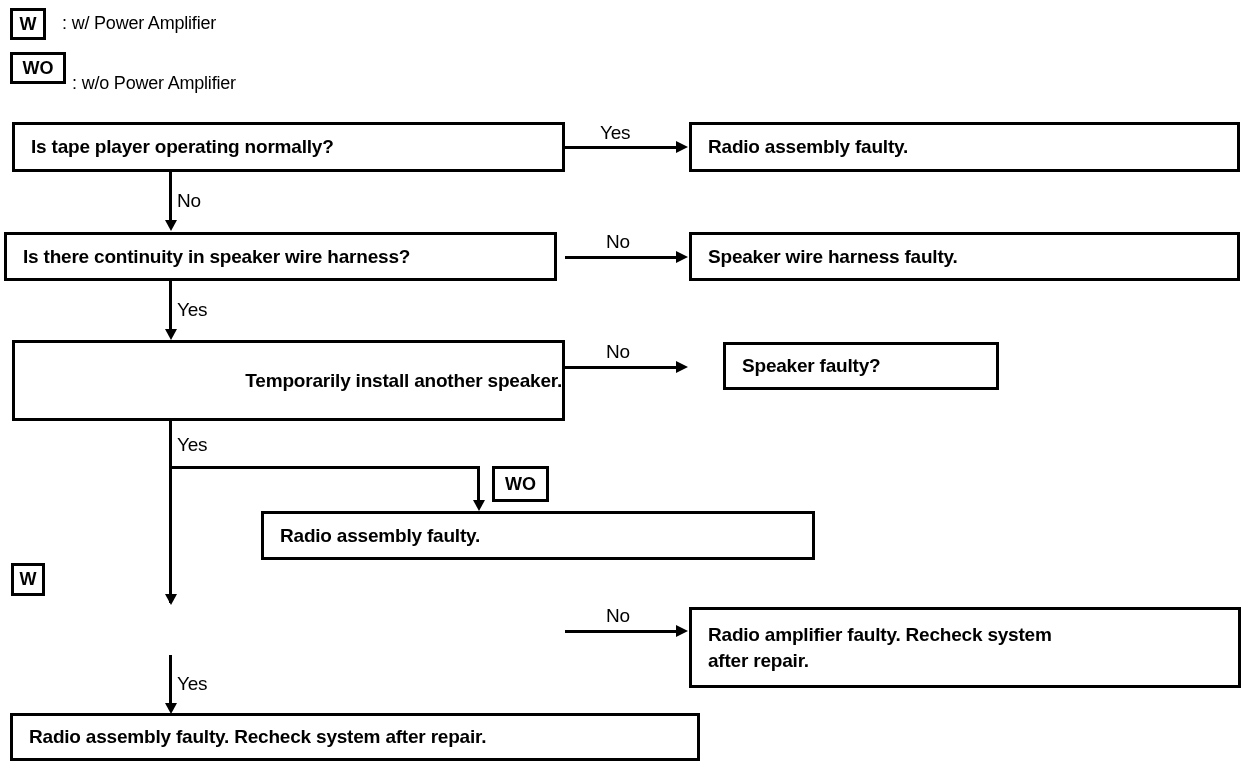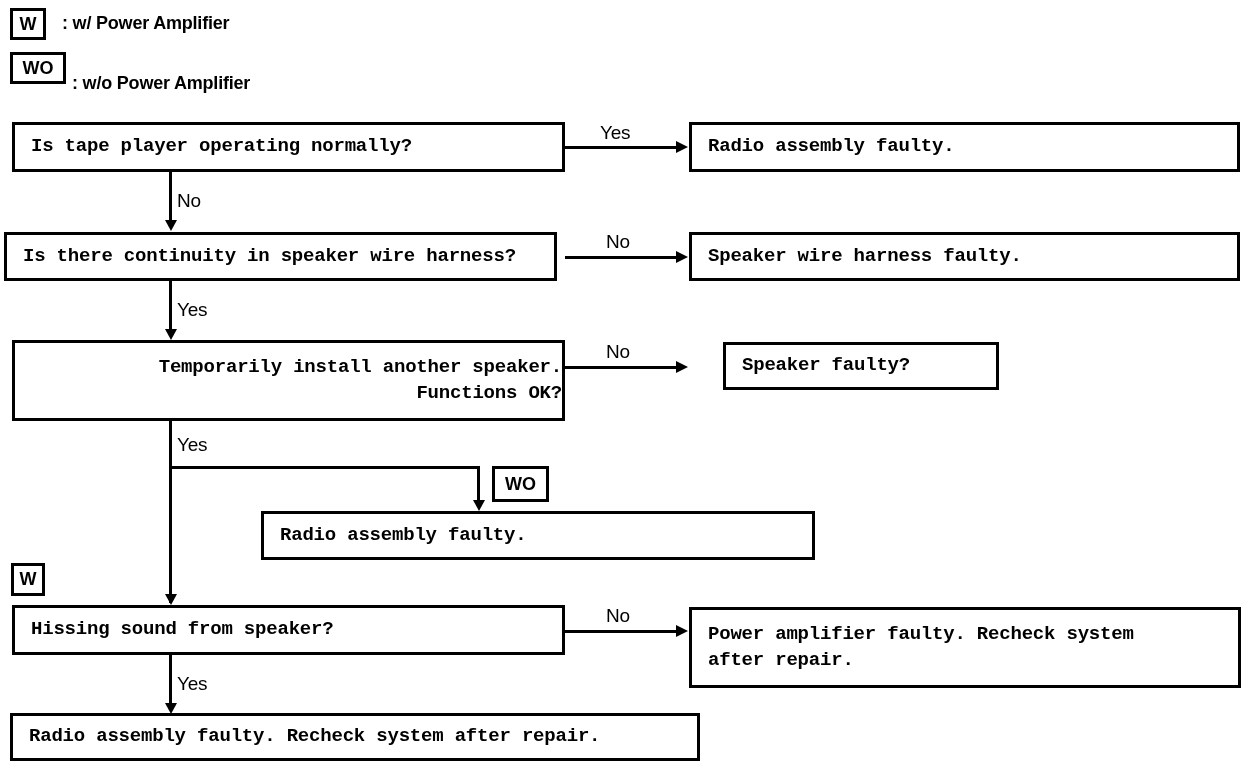--- a/index.html
+++ b/index.html
@@ -21,21 +21,20 @@
 
   
   .node {
     position: absolute;
     box-sizing: border-box;
     border: 3px solid #000;
     background: #fff;
     display: flex;
     flex-direction: column;
     justify-content: center;
-    font-family: Liberation Mono, monospace;
   }
   .node .line {
     font-size: 19px;
     font-weight: 700;
     letter-spacing: -0.2px;
     line-height: 1.35;
     padding-left: 16px;
     white-space: nowrap;
   }
 
@@ -50,21 +49,21 @@
     justify-content: center;
     font-size: 18px;
     font-weight: 700;
     letter-spacing: 0px;
   }
 
   
   .legend-text {
     position: absolute;
     font-size: 18px;
-    font-weight: 700;
+    font-weight: 400;
     white-space: nowrap;
     letter-spacing: -0.2px;
   }
 
   
   .hline { position: absolute; height: 3px; background: #000; }
   .vline { position: absolute; width: 3px;  background: #000; }
 
   
   .arrow-down {
@@ -139,21 +138,20 @@
   <div class="node" style="left:689px; top:232px; width:551px; height:49px;">
     <div class="line">Speaker wire harness faulty.</div>
   </div>
 
   <div class="vline" style="left:169px; top:281px; width:3px; height:50px;"></div>
   <div class="arrow-down" style="left:165px; top:329px;"></div>
   <div class="edge-label" style="left:177px; top:299px;">Yes</div>
 
   <div class="node" style="left:12px; top:340px; width:553px; height:81px;align-items:flex-end;">
     <div class="line">Temporarily install another speaker.</div>
-    <div class="line">Functions OK?</div>
   </div>
 
   <div class="hline" style="left:565px; top:366px; width:113px;"></div>
   <div class="arrow-right" style="left:676px; top:361px;"></div>
   <div class="edge-label" style="left:606px; top:341px;">No</div>
 
   <div class="node" style="left:723px; top:342px; width:276px; height:48px;">
     <div class="line">Speaker faulty?</div>
   </div>
 
@@ -170,30 +168,27 @@
   </div>
 
   <div class="node" style="left:261px; top:511px; width:554px; height:49px;">
     <div class="line">Radio assembly faulty.</div>
   </div>
 
   <div class="tag" style="left:11px; top:563px; width:34px; height:33px;">
     <span>W</span>
   </div>
 
-  <div class="node" style="left:12px; top:605px; width:553px; height:50px;">
-    <div class="line">Hissing sound from speaker?</div>
-  </div>
 
   <div class="hline" style="left:565px; top:630px; width:113px;"></div>
   <div class="arrow-right" style="left:676px; top:625px;"></div>
   <div class="edge-label" style="left:606px; top:605px;">No</div>
 
   <div class="node" style="left:689px; top:607px; width:552px; height:81px;">
-    <div class="line">Power amplifier faulty. Recheck system</div>
+    <div class="line">Radio amplifier faulty. Recheck system</div>
     <div class="line">after repair.</div>
   </div>
 
   <div class="vline" style="left:169px; top:655px; width:3px; height:50px;"></div>
   <div class="arrow-down" style="left:165px; top:703px;"></div>
   <div class="edge-label" style="left:177px; top:673px;">Yes</div>
 
   <div class="node" style="left:10px; top:713px; width:690px; height:48px;">
     <div class="line">Radio assembly faulty. Recheck system after repair.</div>
   </div>

